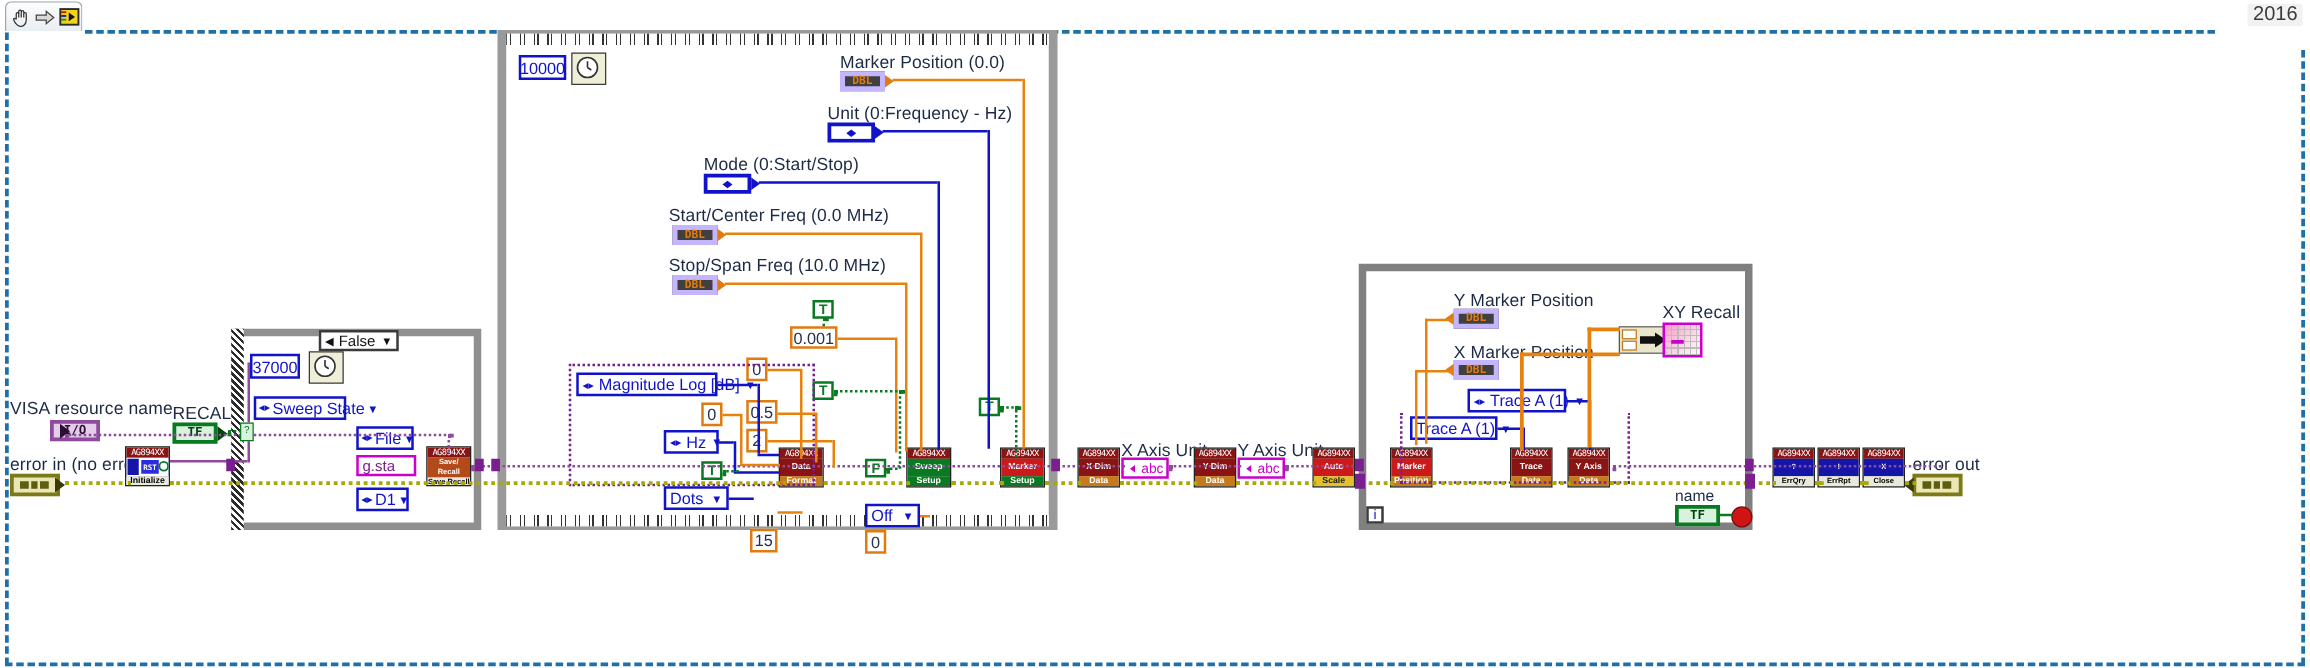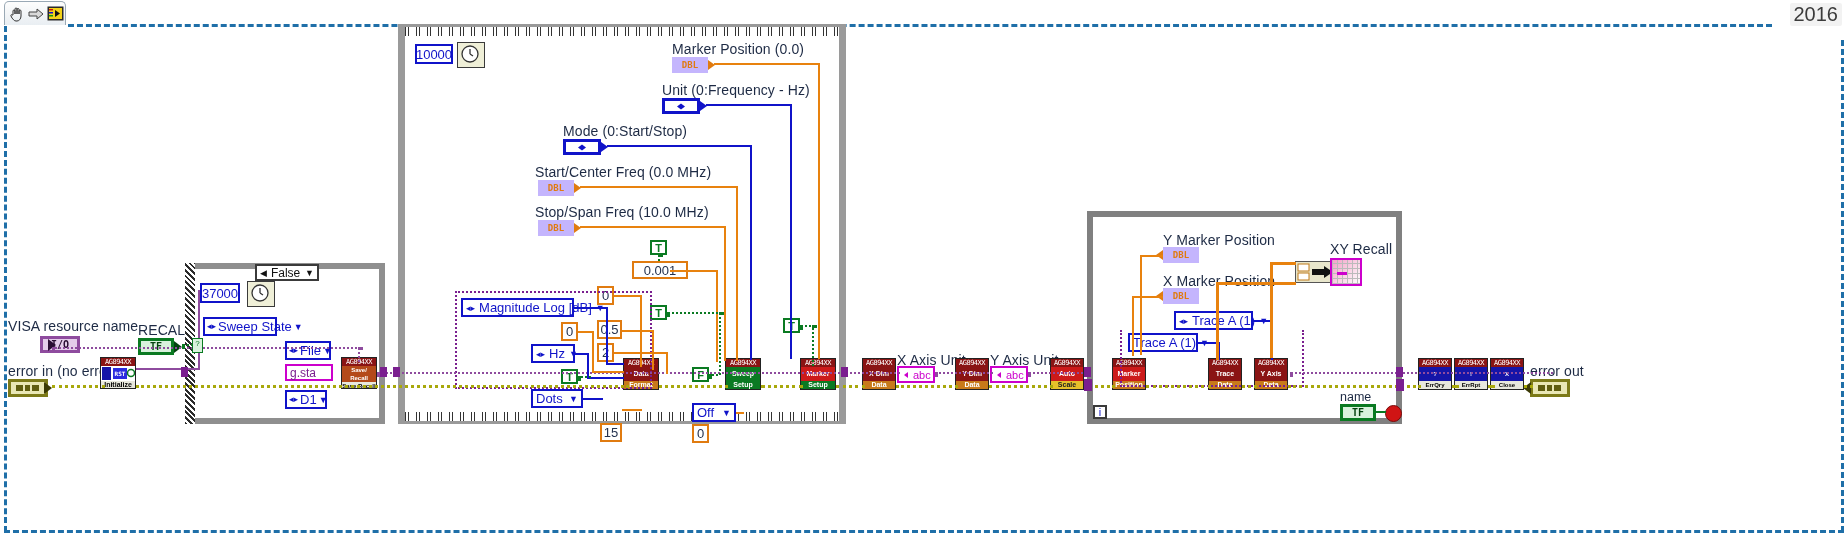--- a/index.html
+++ b/index.html
@@ -23,37 +23,37 @@
     display:flex;align-items:center;gap:3px;padding:0 4px;
     box-sizing:border-box;
   }
   .tb-ico{width:17px;height:17px;display:flex;align-items:center;justify-content:center;font-size:12px;color:#333;}
 
   
   .vi-dash-top{position:absolute;left:68px;top:24px;width:1704px;height:0;border-top:3px dashed #1f6fa8;}
   .vi-dash-left{position:absolute;left:4px;top:26px;width:0;height:506px;border-left:3px dashed #1f6fa8;}
   .vi-dash-bot{position:absolute;left:4px;top:530px;width:1840px;height:0;border-top:3px dashed #1f6fa8;}
   .vi-dash-right{position:absolute;left:1841px;top:40px;width:0;height:492px;border-left:3px dashed #1f6fa8;}
-  .ver-badge{position:absolute;right:6px;top:3px;font-size:20px;color:#3b3b3b;
+  .ver-badge{position:absolute;right:6px;top:3px;font-size:16px;color:#3b3b3b;
      background:#f2f2f2;padding:0 4px;border-radius:2px;margin-left:44px;}
 
   
   .lbl{font-size:14px;color:#1d2a44;white-space:nowrap;letter-spacing:.1px;}
   .lbl-sm{font-size:12.5px;color:#1d2a44;white-space:nowrap;}
 
   
   .term{box-sizing:border-box;display:flex;align-items:center;justify-content:center;
         font-family:"DejaVu Sans Mono",monospace;font-weight:bold;position:absolute;}
   .term-io{border:3px solid #8e4b9e;background:#e4cdea;color:#2a0e33;
            font-size:10px;height:17px;width:40px;}
   .term-err{border:3px solid #7c7a18;background:#e9e7b5;color:#3b3a05;
            font-size:9px;height:18px;width:40px;}
   .term-bool{border:3px solid #0a7a22;background:#d9f2dd;color:#04420f;
            font-size:10px;height:17px;width:36px;}
-  .term-dbl{border:8px solid #c4b5fd;background:#404040;color:#e07b10;
+  .term-dbl{border:4px solid #c4b5fd;background:#404040;color:#e07b10;
            font-size:9px;height:16px;width:36px;}
   .term-enum{border:3px solid #1013c9;background:#ffffff;color:#1013c9;
            font-size:9px;height:16px;width:38px;}
 
   
   .const{position:absolute;box-sizing:border-box;display:flex;align-items:center;
          justify-content:center;font-size:13px;background:#fff;}
   .c-orange{border:2px solid #e07b10;color:#23314e;}
   .c-blue{border:2px solid #1013c9;color:#1013c9;}
   .c-green{border:2px solid #0a7a22;color:#0a7a22;font-weight:bold;font-size:11px;}
@@ -266,21 +266,21 @@
 
   <div class="abs lbl" style="left:535px;top:164px;">Start/Center Freq (0.0 MHz)</div>
   <div class="term term-dbl" style="left:538px;top:180px;">DBL</div>
   <div class="abs" style="left:574px;top:183px;width:0;height:0;border-top:5px solid transparent;border-bottom:5px solid transparent;border-left:7px solid #e07b10;"></div>
 
   <div class="abs lbl" style="left:535px;top:204px;">Stop/Span Freq (10.0 MHz)</div>
   <div class="term term-dbl" style="left:538px;top:220px;">DBL</div>
   <div class="abs" style="left:574px;top:223px;width:0;height:0;border-top:5px solid transparent;border-bottom:5px solid transparent;border-left:7px solid #e07b10;"></div>
 
   <div class="const c-bool-f" style="left:650px;top:240px;width:17px;height:15px;">T</div>
-  <div class="const c-orange" style="left:632px;top:261px;width:56px;height:18px;">0.001</div>
+  <div class="const c-orange" style="left:632px;top:261px;width:38px;height:18px;">0.001</div>
 
   <div class="ring-plain" style="left:461px;top:298px;width:113px;">
     <span class="arrows" style="font-size:9px;">◂▸</span>
     <span>Magnitude Log [dB]</span>
     <span class="caret" style="font-size:9px;margin-left:auto;">▼</span>
   </div>
 
   <div class="const c-orange" style="left:597px;top:286px;width:17px;height:19px;">0</div>
   <div class="const c-green" style="left:650px;top:305px;width:17px;height:15px;">T</div>
   <div class="const c-orange" style="left:597px;top:320px;width:25px;height:19px;">0.5</div>

